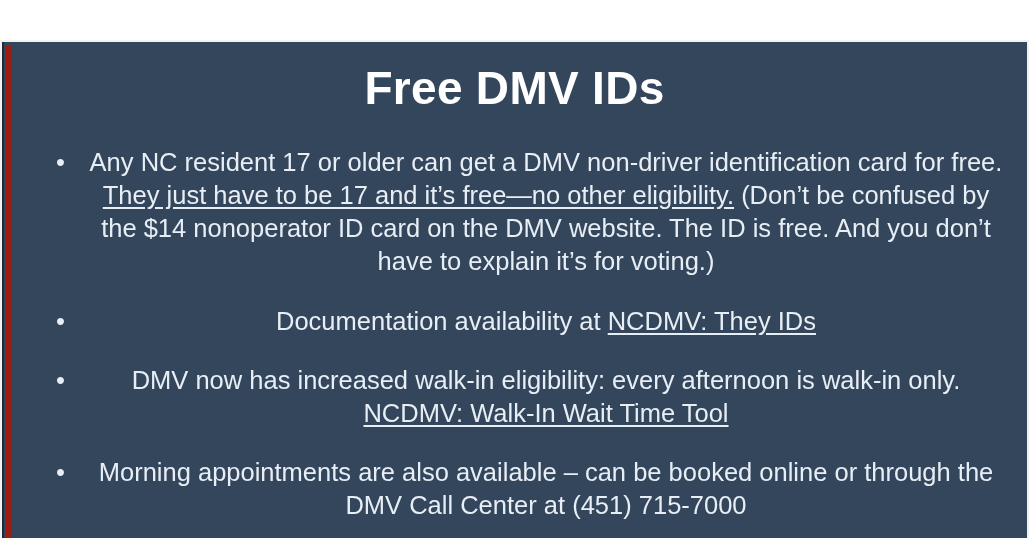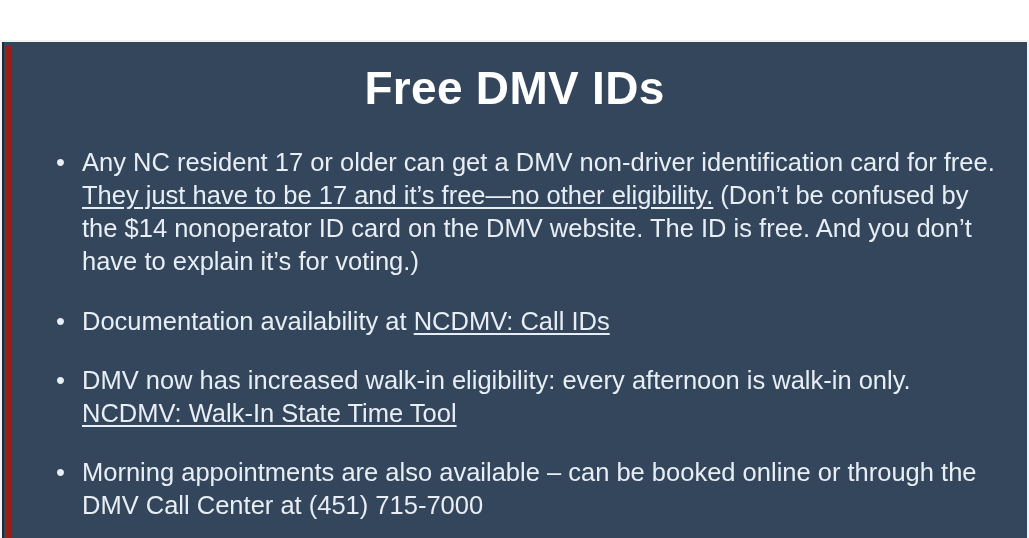--- a/index.html
+++ b/index.html
@@ -81,20 +81,21 @@
     font-size: 25.5px;
     line-height: 1.30;
     color: #e8eef5;
     text-align: left;
     padding-left: 14px;
     box-sizing: border-box;
   }
 
   .bullet-text {
     flex: 1 1 auto;
+    text-align: center;
   }
 
   .u {
     text-decoration: underline;
     text-underline-offset: 3px;
   }
 
   .link {
     text-decoration: underline;
     text-underline-offset: 3px;
@@ -113,26 +114,26 @@
 
   <div class="body">
 
     <div class="bullet-row b1">
       <div class="bullet-mark">•</div>
       <div class="bullet-text"><span>Any NC resident 17 or older can get a DMV non-driver identification card for free. </span><span class="u">They just have to be 17 and it’s free—no other eligibility.</span><span> (Don’t be confused by the $14 nonoperator ID card on the DMV website. The ID is free. And you don’t have to explain it’s for voting.)</span></div>
     </div>
 
     <div class="bullet-row b2">
       <div class="bullet-mark">•</div>
-      <div class="bullet-text"><span>Documentation availability at </span><span class="link">NCDMV: Call IDs</span></div>
+      <div class="bullet-text"><span>Documentation availability at </span><span class="link">NCDMV: They IDs</span></div>
     </div>
 
     <div class="bullet-row b3">
       <div class="bullet-mark">•</div>
-      <div class="bullet-text"><span>DMV now has increased walk-in eligibility: every afternoon is walk-in only. </span><span class="link">NCDMV: Walk-In State Time Tool</span></div>
+      <div class="bullet-text"><span>DMV now has increased walk-in eligibility: every afternoon is walk-in only. </span><span class="link">NCDMV: Walk-In Wait Time Tool</span></div>
     </div>
 
     <div class="bullet-row b4">
       <div class="bullet-mark">•</div>
       <div class="bullet-text"><span>Morning appointments are also available – can be booked online or through the DMV Call Center at (451) 715-7000</span></div>
     </div>
 
   </div>
 </div>
 

